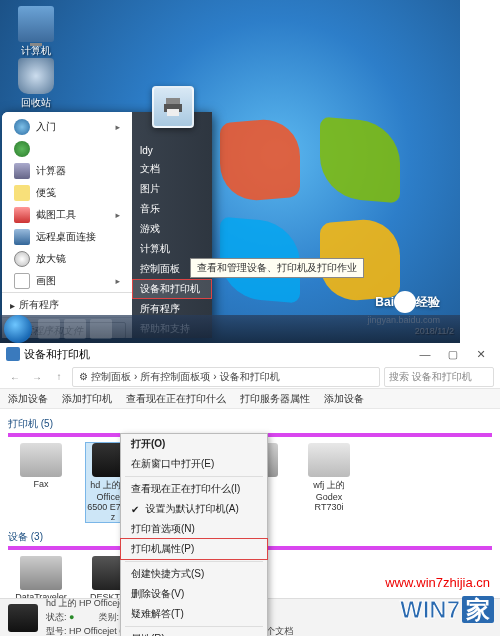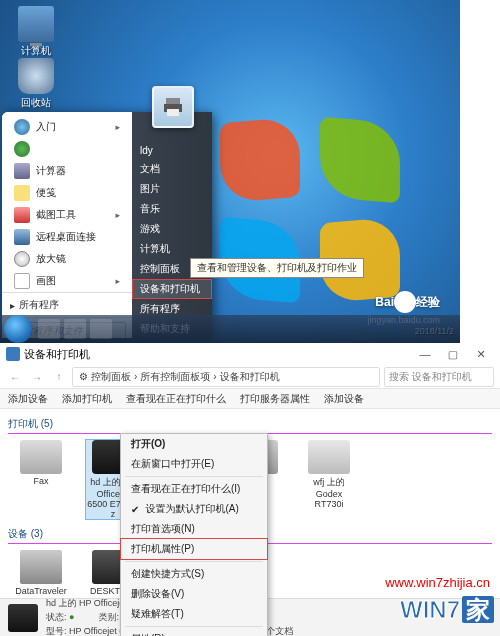--- a/index.html
+++ b/index.html
@@ -63,21 +63,21 @@
   .win-controls span { width:26px; height:18px; display:flex; align-items:center; justify-content:center; color:#555; font-size:11px; }
 
   .exp-nav { height: 24px; display:flex; align-items:center; padding: 0 6px; gap:4px; font-size:10px; color:#555; border-bottom:1px solid #e5e5e5; }
   .nav-arrow { width:18px; height:18px; border-radius:2px; display:flex; align-items:center; justify-content:center; color:#888; }
   .breadcrumb { flex:1; border:1px solid #ddd; padding:2px 6px; border-radius:2px; color:#444; display:flex; gap:3px; align-items:center; white-space:nowrap; overflow:hidden; }
   .nav-search { width: 110px; border:1px solid #ddd; padding:2px 8px 2px 4px; border-radius:2px; color:#888; font-size:10px; position:relative; }
   
   .exp-toolbar { height: 20px; background: #f7f7f7; display:flex; align-items:center; padding: 0 8px; gap:14px; font-size:10px; color:#333; border-bottom:1px solid #e8e8e8; }
   
   .exp-body { height: 166px; padding: 6px 8px; position:relative; }
-  .section-label { font-size:10px; color:#1a4d80; padding: 2px 0; border-bottom:1px solid #d946ef; margin-bottom:4px; }
+  .section-label { font-size:10px; color:#1a4d80; padding: 2px 0; border-bottom:4px solid #d946ef; margin-bottom:4px; }
   .dev-row { display:flex; gap:18px; flex-wrap:wrap; padding: 2px 6px 6px; }
   .dev { width: 54px; text-align:center; font-size:9px; color:#333; }
   .dev .dico { width:42px; height:34px; margin:0 auto 2px; border-radius:3px; }
   .dev.sel { background:#cde6f7; outline:1px solid #7ab6e8; }
   .dico.fax { background:linear-gradient(#ddd,#aaa); }
   .dico.printer { background:linear-gradient(#333,#111); border-radius:4px; }
   .dico.prn2 { background:linear-gradient(#e8e8e8,#bbb); }
   .dico.prn3 { background:linear-gradient(#d0d0d0,#999); }
   .dico.drive { background:linear-gradient(#ccc,#888); border-radius:2px; }
   .dico.desktop { background:linear-gradient(#555,#222); }

